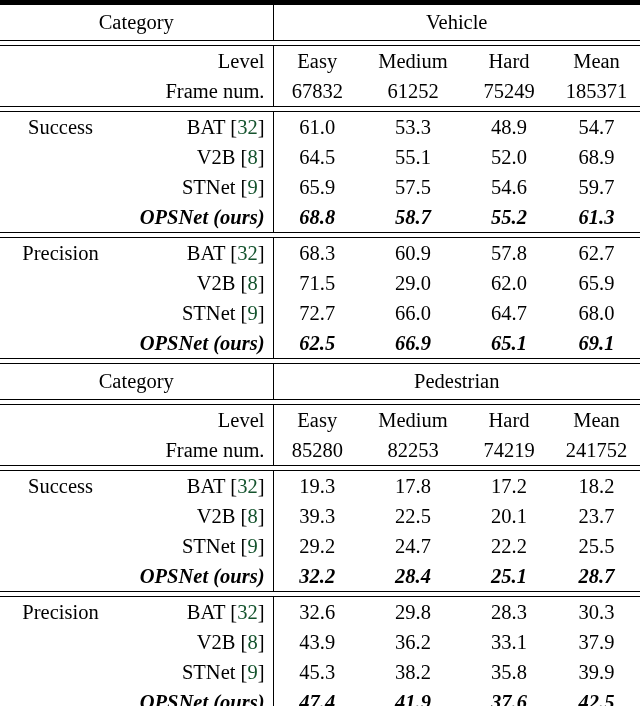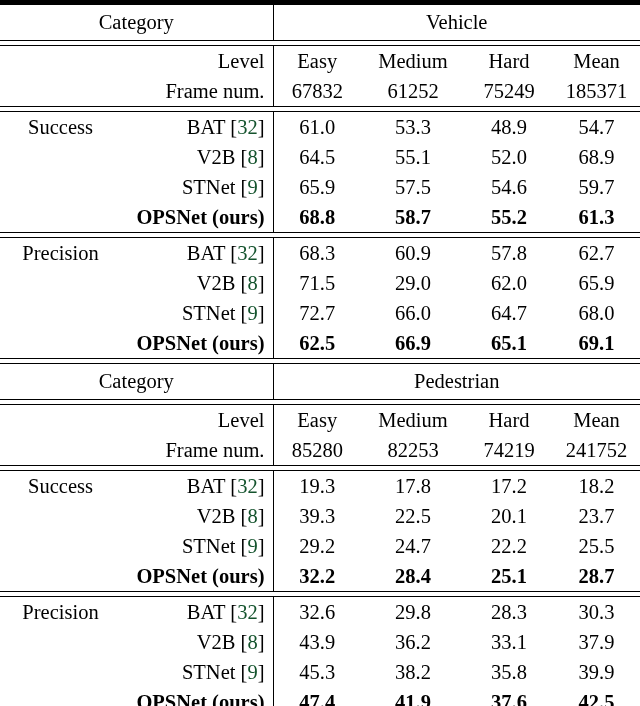--- a/index.html
+++ b/index.html
@@ -57,21 +57,21 @@
   tr.rule td { padding: 0; height: 0; font-size: 0; line-height: 0; }
 
   .rule-thick  { height: 5px; background: #000000; }
   .rule-double {
     height: 6px;
     border-top: 1.7px solid #000000;
     border-bottom: 1.7px solid #000000;
     box-sizing: border-box;
   }
 
-  .bold { font-weight: bold; }
+  .bold { font-weight: bold; font-style: italic; }
   .cite { color: #14532d; }
   .brk  { color: #000000; }
   .cat-title { text-align: center; }
 </style>
 </head>
 <body>
 
 <div class="sheet">
   <table class="restable">
     <colgroup>

